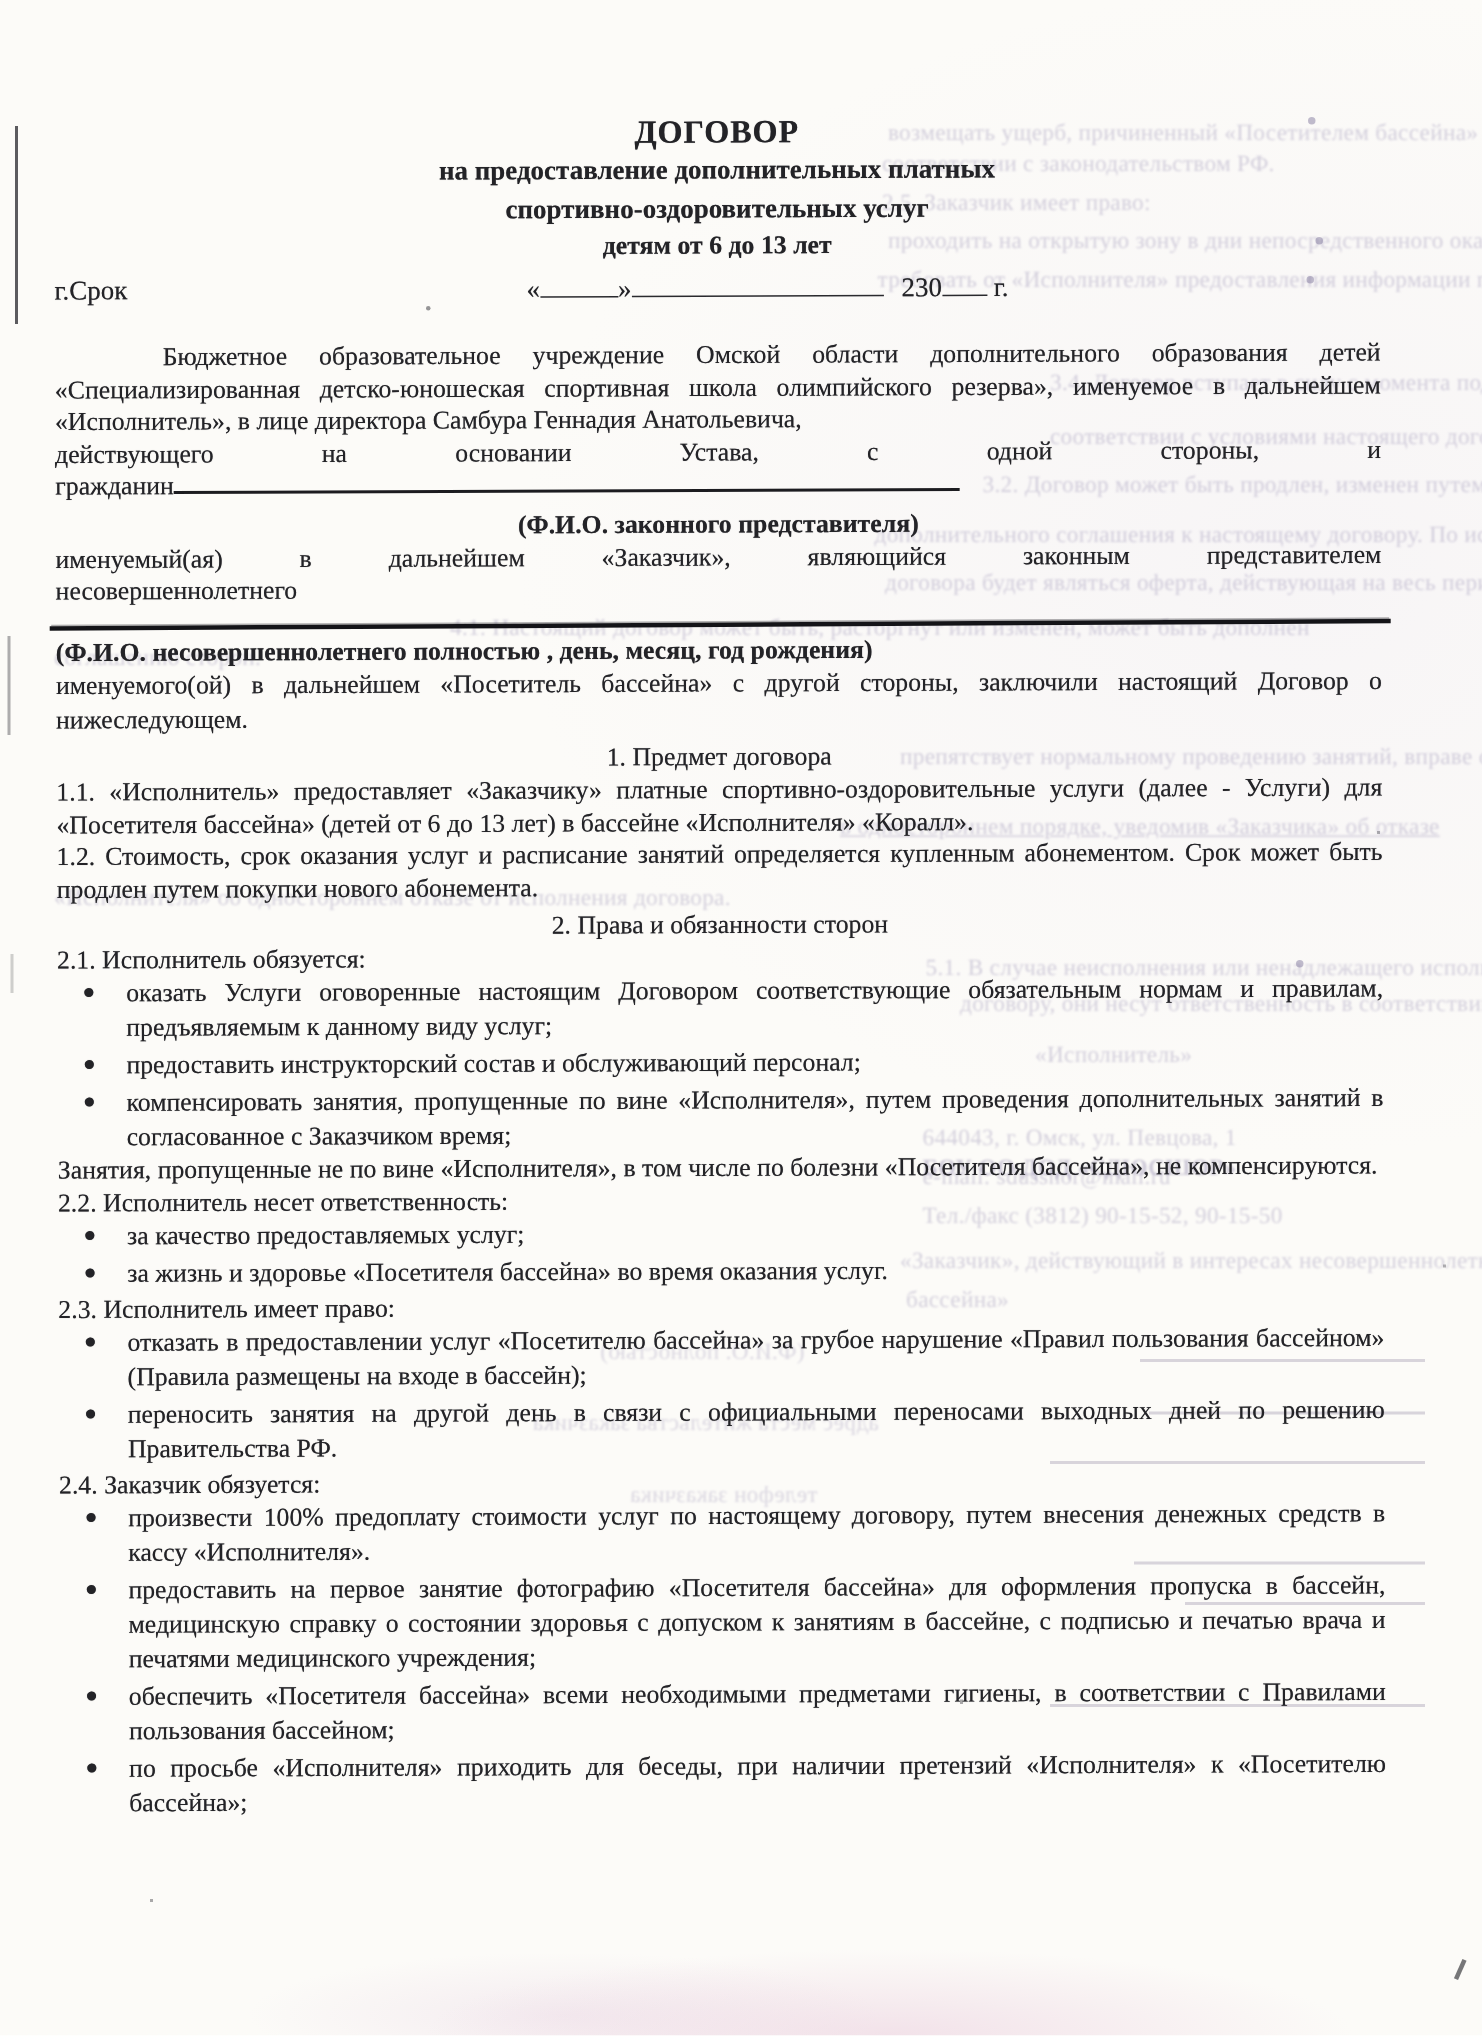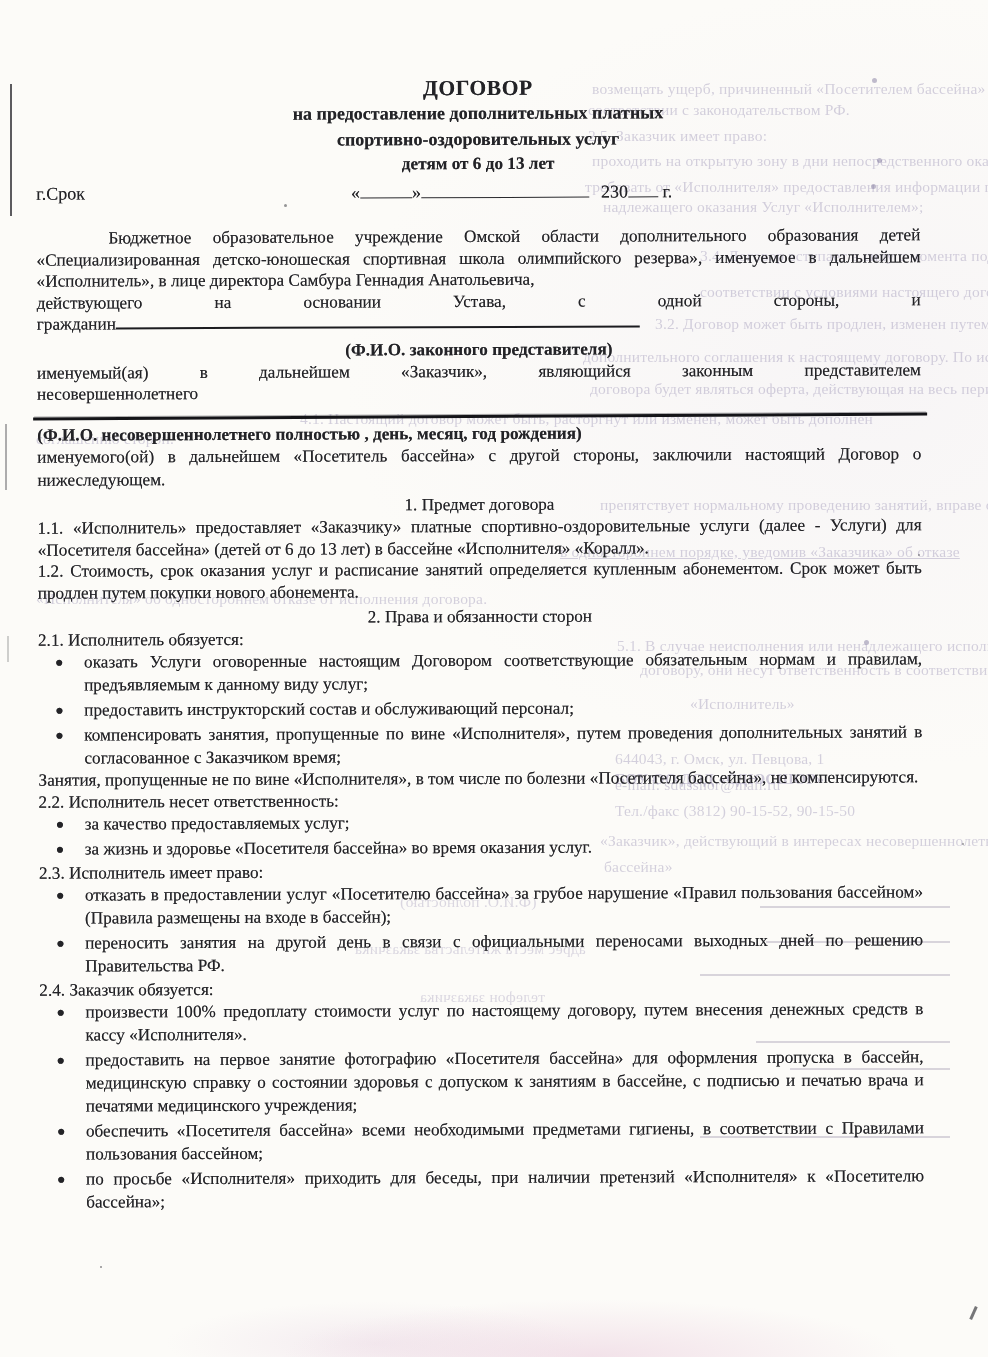--- a/index.html
+++ b/index.html
@@ -66,21 +66,20 @@
 <body>
 
 <div class="page">
 
   <div class="ghost-layer">
     <div class="ghost" style="left:592px;top:80px;">возмещать ущерб, причиненный «Посетителем бассейна» имуществу «Исполнителя», в</div>
     <div class="ghost" style="left:588px;top:101px;">соответствии с законодательством РФ.</div>
     <div class="ghost" style="left:588px;top:127px;">2.5. Заказчик имеет право:</div>
     <div class="ghost" style="left:592px;top:152px;">проходить на открытую зону в дни непосредственного оказания Услуг;</div>
     <div class="ghost" style="left:585px;top:178px;">требовать от «Исполнителя» предоставления информации по вопросам, касающимся</div>
-    <div class="ghost" style="left:603px;top:198px;">надлежащего оказания Услуг «Исполнителем»;</div>
     <div class="ghost" style="left:700px;top:247px;">3.4. Договор вступает в силу с момента подписания</div>
     <div class="ghost" style="left:700px;top:283px;">соответствии с условиями настоящего договора</div>
     <div class="ghost" style="left:655px;top:315px;">3.2. Договор может быть продлен, изменен путем подписания</div>
     <div class="ghost" style="left:583px;top:348px;">дополнительного соглашения к настоящему договору. По истечении срока действия</div>
     <div class="ghost" style="left:590px;top:380px;">договора будет являться оферта, действующая на весь период продления срока</div>
     <div class="ghost" style="left:300px;top:410px;">4.1. Настоящий договор может быть, расторгнут или изменен, может быть дополнен</div>
     <div class="ghost" style="left:36px;top:430px;">соглашению сторон.</div>
     <div class="ghost" style="left:600px;top:496px;">препятствует нормальному проведению занятий, вправе отказаться</div>
     <div class="ghost" style="left:560px;top:543px;text-decoration:underline;">в одностороннем порядке, уведомив «Заказчика» об отказе</div>
     <div class="ghost" style="left:36px;top:590px;">«Исполнителя» об одностороннем отказе от исполнения договора.</div>

